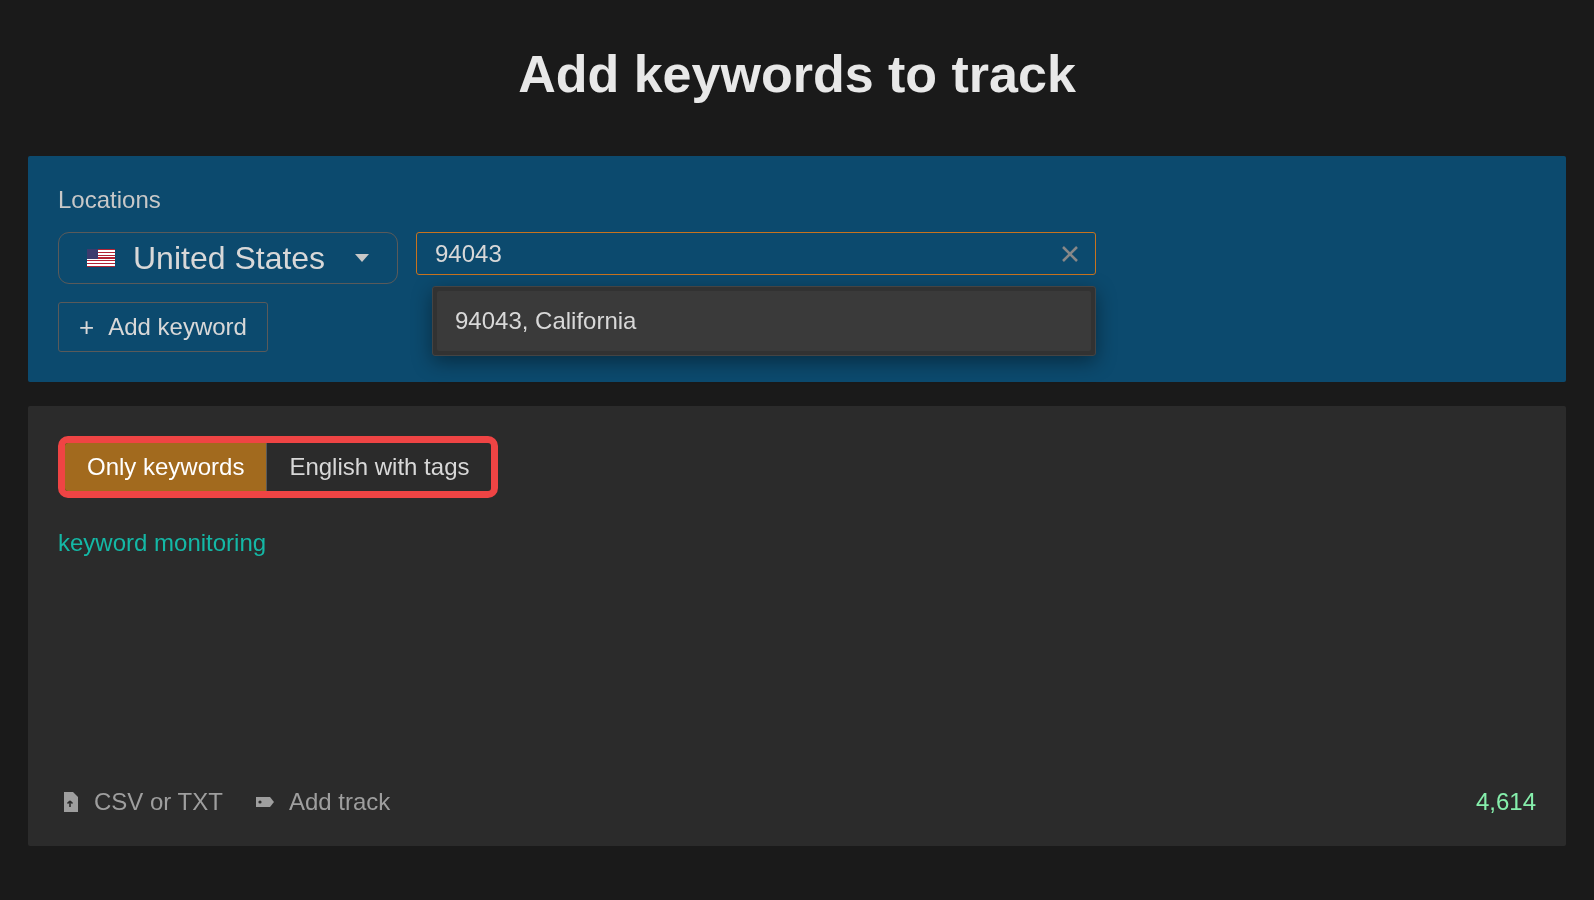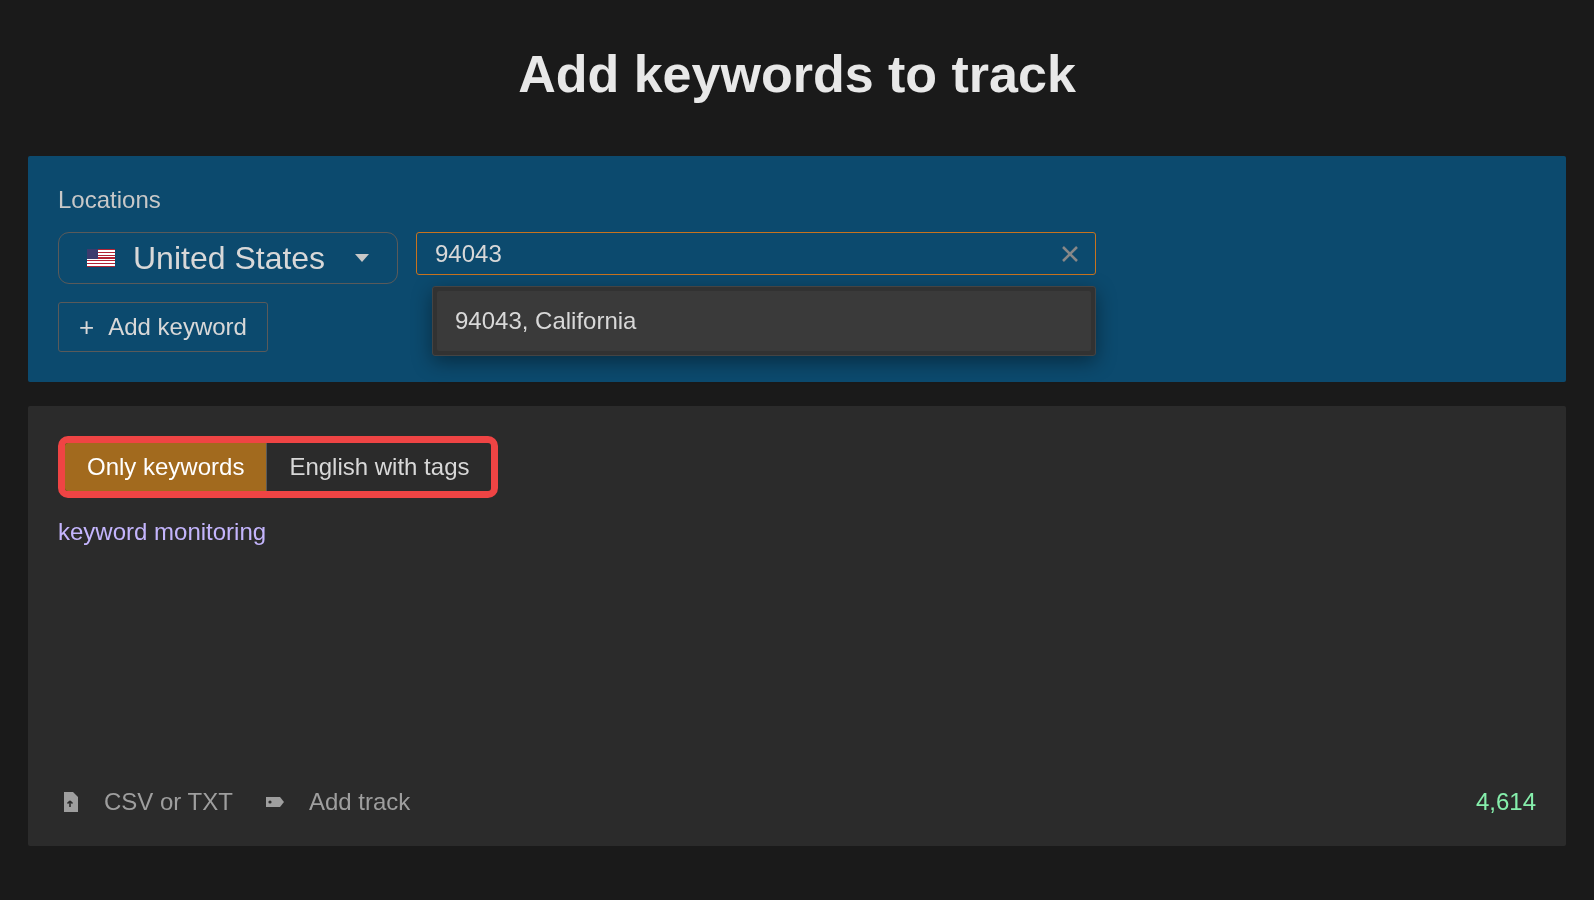--- a/index.html
+++ b/index.html
@@ -165,36 +165,36 @@
     cursor: pointer;
   }
   .toggle-btn.active {
     background: #a26a1e;
     color: #fff;
   }
   .toggle-btn + .toggle-btn {
     border-left: 1px solid #5a5a5a;
   }
   .kw-text {
-    margin-top: 20px;
-    font-size: 24px;
-    color: #c4b5fd;
+    margin-top: 31px;
+    font-size: 24px;
+    color: #14b8a6;
     flex: 1;
   }
   .footer-row {
     display: flex;
     align-items: center;
     gap: 30px;
     font-size: 24px;
     color: #9e9e9e;
   }
   .footer-link {
     display: inline-flex;
     align-items: center;
-    gap: 22px;
+    gap: 12px;
     cursor: pointer;
   }
   .upload-icon, .tag-icon {
     width: 24px; height: 24px;
     flex-shrink: 0;
   }
   .counter {
     margin-left: auto;
     color: #86efac;
   }

